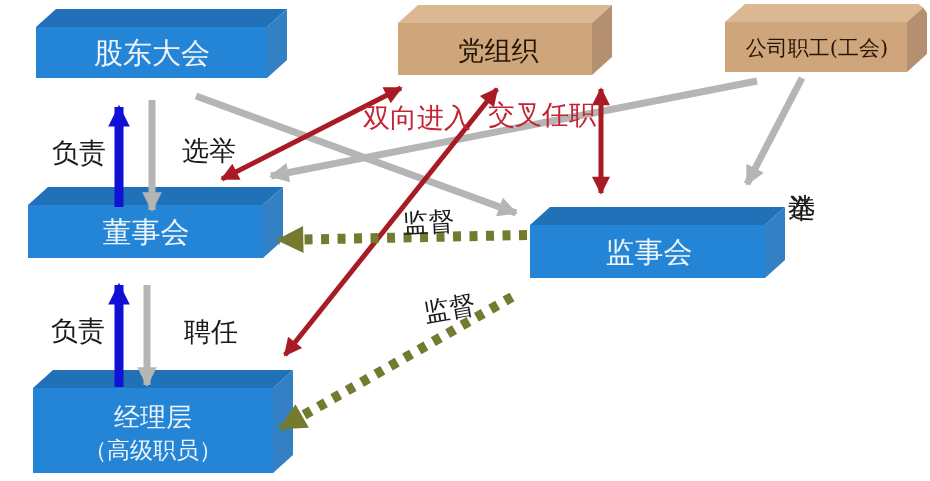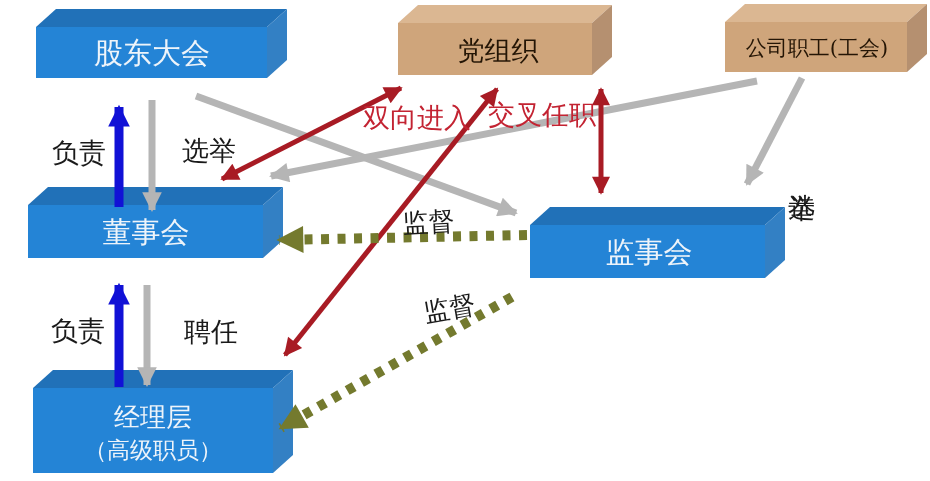--- a/index.html
+++ b/index.html
@@ -1,16 +1,16 @@
 <!DOCTYPE html>
 <html><head>
 <meta charset="utf-8">
 <style>
   html,body{margin:0;padding:0;background:#ffffff;}
-  #stage{position:relative;width:930px;height:481px;background:#ffffff;overflow:hidden;}
+  #stage{position:relative;width:930px;height:481px;background:#ffffff;overflow:hidden;border-radius:25px;}
   svg{display:block;}
   text{font-family:"DejaVu Serif","Liberation Serif",serif;}
 
   
   .blue-front{fill:#2484d6;}
   .blue-top{fill:#2171b8;}
   .blue-side{fill:#3380c4;}
   .tan-front{fill:#cfa57b;}
   .tan-top{fill:#dbb792;}
   .tan-side{fill:#b59070;}

